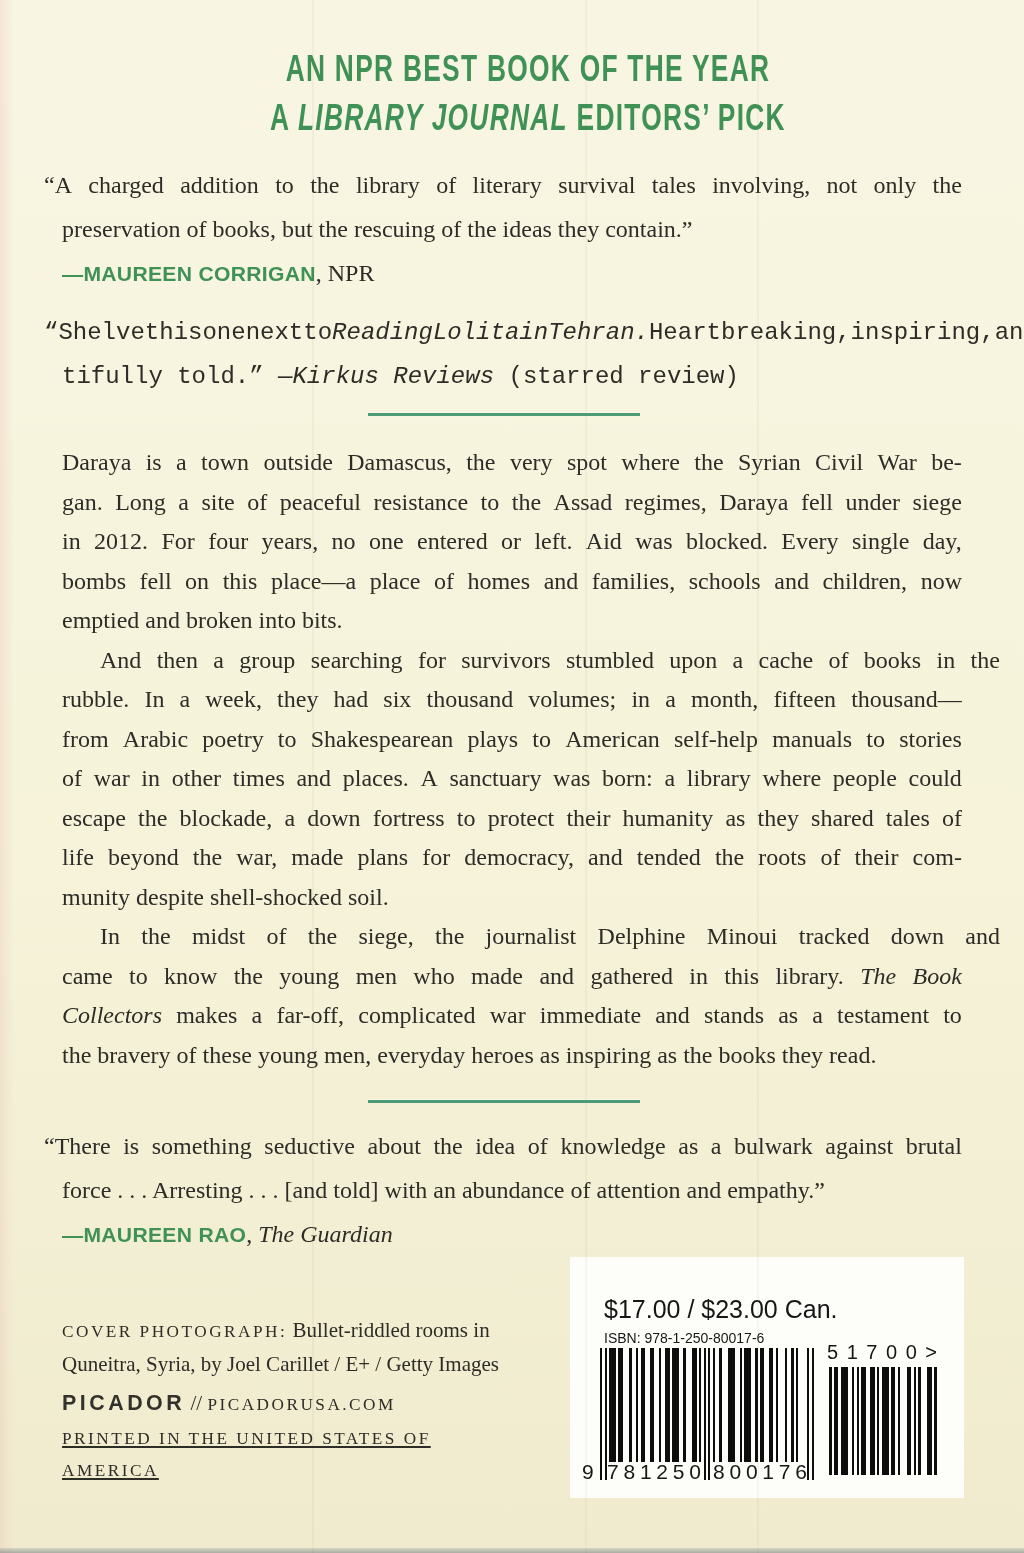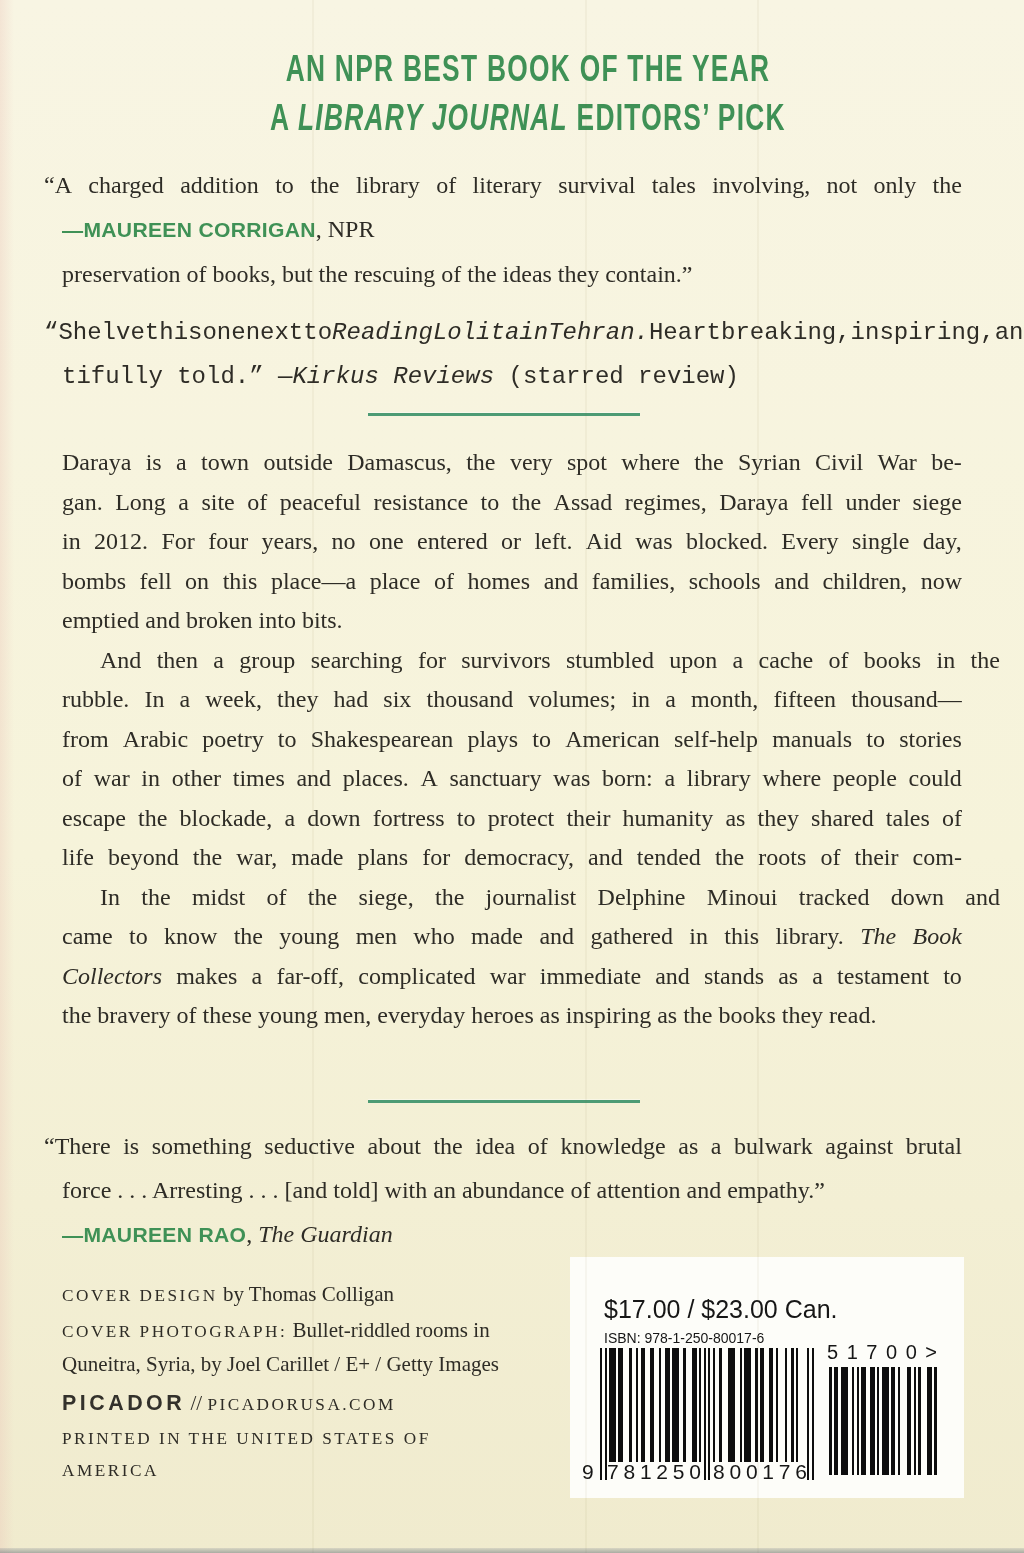--- a/index.html
+++ b/index.html
@@ -42,21 +42,21 @@
 
   .divider{position:absolute;left:368px;width:272px;height:3px;background:var(--divider);
     box-shadow:0 -1px 0 rgba(255,255,255,.4);}
   #divider-top{top:413px;}
   #divider-bottom{top:1100px;}
 
   .credit{position:absolute;left:62px;font-size:21px;}
   #credit-design{top:1276px;line-height:36px;}
   #credit-photo{top:1314px;line-height:33px;}
   #credit-publisher{top:1386px;line-height:34px;}
-  #credit-printed{top:1422px;line-height:31px;}
+  #credit-printed{top:1422px;line-height:31px;text-decoration:underline;}
 
   #retail{position:absolute;left:570px;top:1257px;width:394px;height:241px;
     background:#fdfdf9;font-family:"Liberation Sans",sans-serif;color:#161616;}
   #retail .cat{position:absolute;left:34px;top:6px;font-size:25px;}
   #retail .price{position:absolute;left:34px;top:38px;font-size:25px;}
   #retail .isbn{position:absolute;left:34px;top:73px;font-size:14px;}
   #ean-bars{position:absolute;left:30px;top:91px;}
   #ean-lead{position:absolute;left:12px;top:203px;font-size:21px;}
   #ean-left{position:absolute;left:37px;top:203px;width:94px;font-size:21px;}
   #ean-right{position:absolute;left:143px;top:203px;width:94px;font-size:21px;}
@@ -85,22 +85,22 @@
         <span>library</span>
         <span>of</span>
         <span>literary</span>
         <span>survival</span>
         <span>tales</span>
         <span>involving,</span>
         <span>not</span>
         <span>only</span>
         <span>the</span>
       </div>
+      <div class="tline"><span>preservation of books, but the rescuing of the ideas they contain.”</span></div>
       <div class="tline"><span class="grn">—MAUREEN CORRIGAN</span><span>, NPR</span></div>
-      <div class="tline"><span>preservation of books, but the rescuing of the ideas they contain.”</span></div>
     </div>
 
   <div class="quote" id="quote-shelve">
       <div class="tline flexj hang">
         <span>“Shelve</span>
         <span>this</span>
         <span>one</span>
         <span>next</span>
         <span>to</span>
         <span class="it">Reading</span>
@@ -282,20 +282,21 @@
           <span>for</span>
           <span>democracy,</span>
           <span>and</span>
           <span>tended</span>
           <span>the</span>
           <span>roots</span>
           <span>of</span>
           <span>their</span>
           <span>com-</span>
         </div>
+        <div class="tline"><span>munity despite shell-shocked soil.</span></div>
       </div>
     <div>
         <div class="tline flexj ind">
           <span>In</span>
           <span>the</span>
           <span>midst</span>
           <span>of</span>
           <span>the</span>
           <span>siege,</span>
           <span>the</span>
@@ -358,23 +359,20 @@
         <span>as</span>
         <span>a</span>
         <span>bulwark</span>
         <span>against</span>
         <span>brutal</span>
       </div>
       <div class="tline"><span>force . . . Arresting . . . [and told] with an abundance of attention and empathy.”</span></div>
       <div class="tline"><span class="grn">—MAUREEN RAO</span><span>, </span><span class="it">The Guardian</span></div>
     </div>
 
-  <div class="credit" id="credit-design">
-      <div class="tline"><span class="sc">COVER DESIGN</span><span> by Thomas Colligan</span></div>
-    </div>
   <div class="credit" id="credit-photo">
       <div class="tline"><span class="sc">COVER PHOTOGRAPH:</span><span> Bullet-riddled rooms in</span></div>
       <div class="tline"><span>Quneitra, Syria, by Joel Carillet / E+ / Getty Images</span></div>
     </div>
   <div class="credit" id="credit-publisher">
       <div class="tline"><span class="picador">PICADOR</span><span> // </span><span class="sc">PICADORUSA.COM</span></div>
     </div>
   <div class="credit" id="credit-printed">
       <div class="tline"><span class="sc">PRINTED IN THE UNITED STATES OF</span></div>
       <div class="tline"><span class="sc">AMERICA</span></div>

